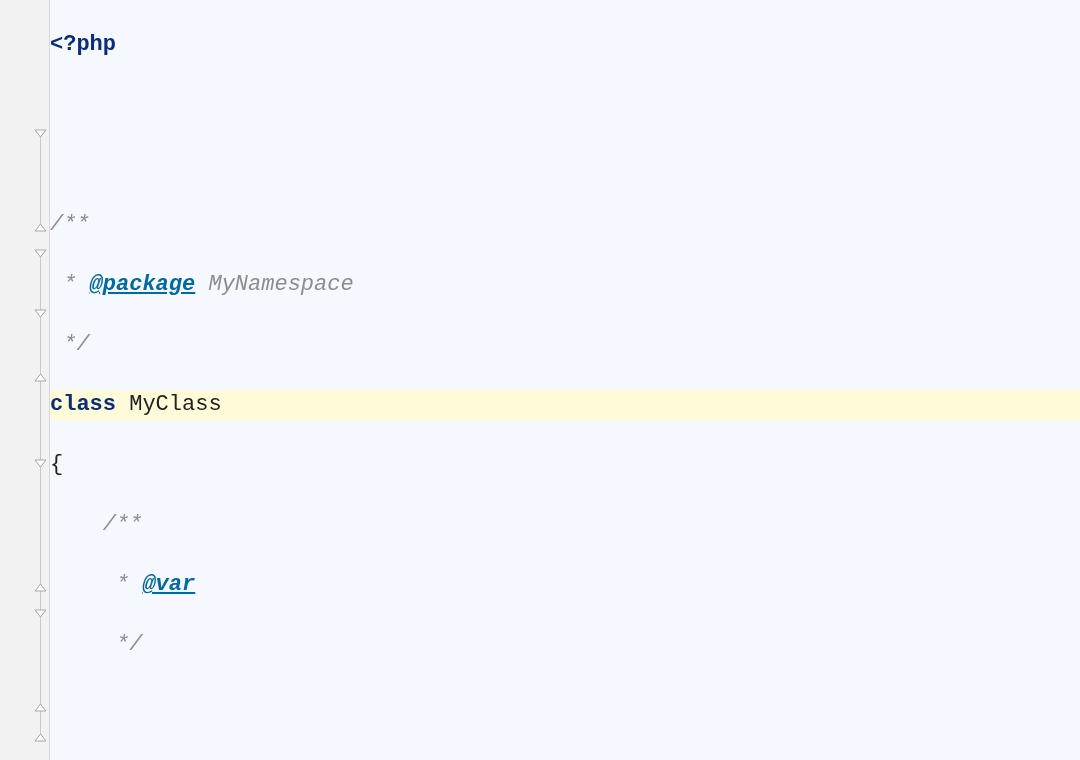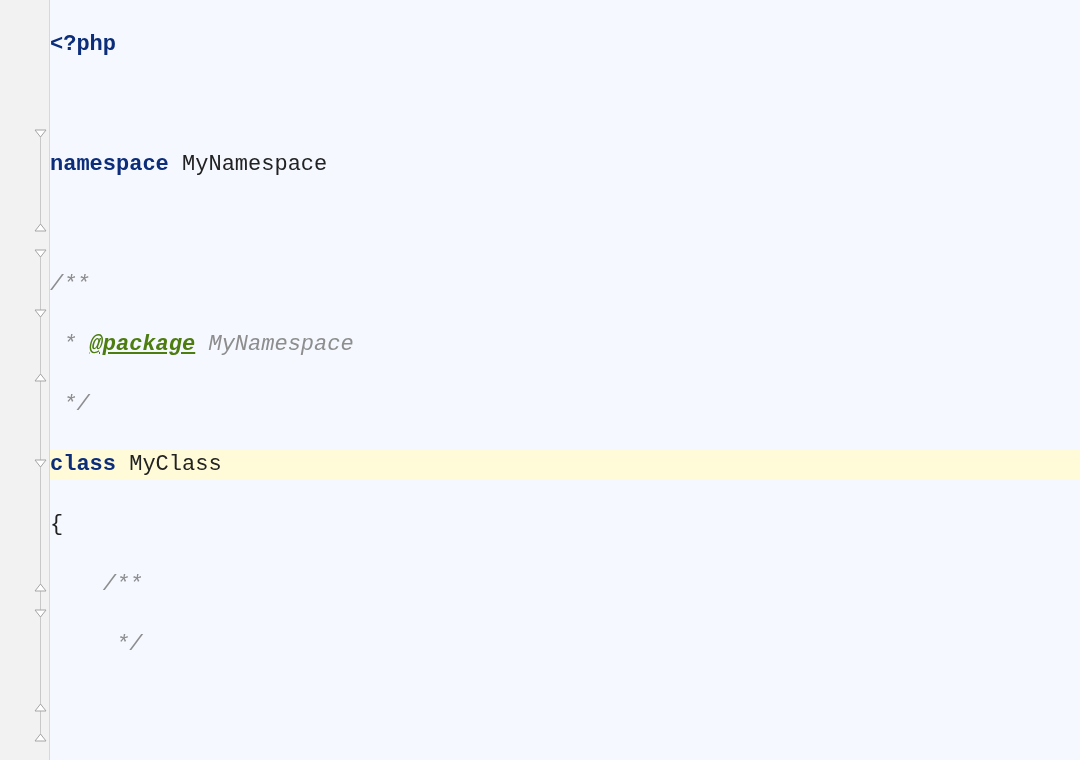--- a/index.html
+++ b/index.html
@@ -35,21 +35,21 @@
   .line {
     height: 30px;
     padding-left: 0;
   }
   .highlight {
     background: #fffad7;
   }
   
   .kw { color: #0b2d7a; font-weight: 700; }       
   .comment, .comment * { color: #8d8d8d; font-style: italic; }
-  .doctag { color: #4d7c0f; font-style: italic; font-weight: 700; text-decoration: underline; }
+  .doctag { color: #0369a1; font-style: italic; font-weight: 700; text-decoration: underline; }
   .plain { color: #222; }
 
   
   .gmark {
     position: absolute;
     left: 34px;
     width: 13px;
     height: 13px;
     display: flex;
     align-items: center;
@@ -121,28 +121,28 @@
     <div class="gmark" style="top:729px;">
       <svg width="13" height="13">
           <path d="M1 12 H12 L6.5 5 Z" fill="#fff" stroke="#a5a5a5" stroke-width="1"></path>
         </svg>
     </div>
   </div>
 
   <div class="code">
 <div class="line"><span class="kw">&lt;?php</span></div>
 <div class="line"> </div>
-<div class="line"><span class="kw">namespace</span><span class="plain"> MyNamespace</span></div>
 <div class="line"> </div>
 <div class="line"><span class="comment">/**</span></div>
 <div class="line"><span class="comment"> * </span><span class="doctag">@package</span><span class="comment"> MyNamespace</span></div>
 <div class="line"><span class="comment"> */</span></div>
 <div class="line highlight"><span class="kw">class</span><span class="plain"> MyClass</span></div>
 <div class="line"><span class="plain">{</span></div>
 <div class="line"><span class="comment">    /**</span></div>
+<div class="line"><span class="comment">     * </span><span class="doctag">@var</span></div>
 <div class="line"><span class="comment">     */</span></div>
 
 
 
 
 
 
 
 
 

